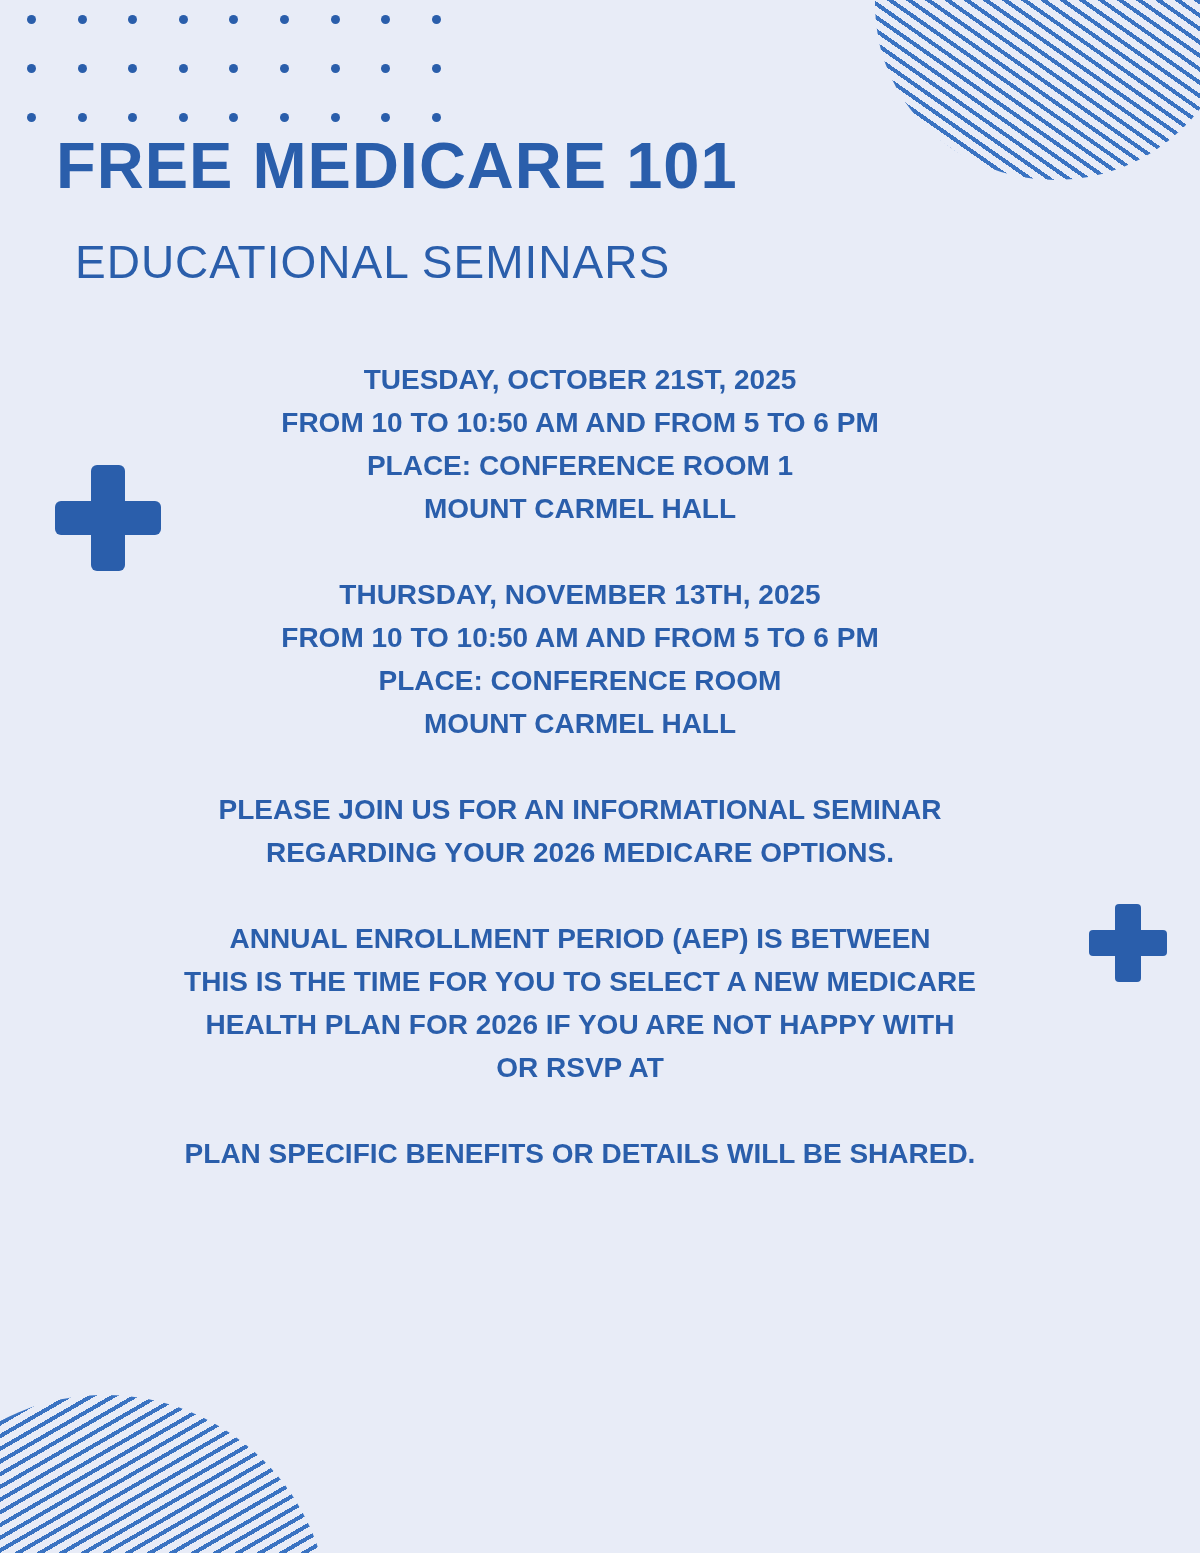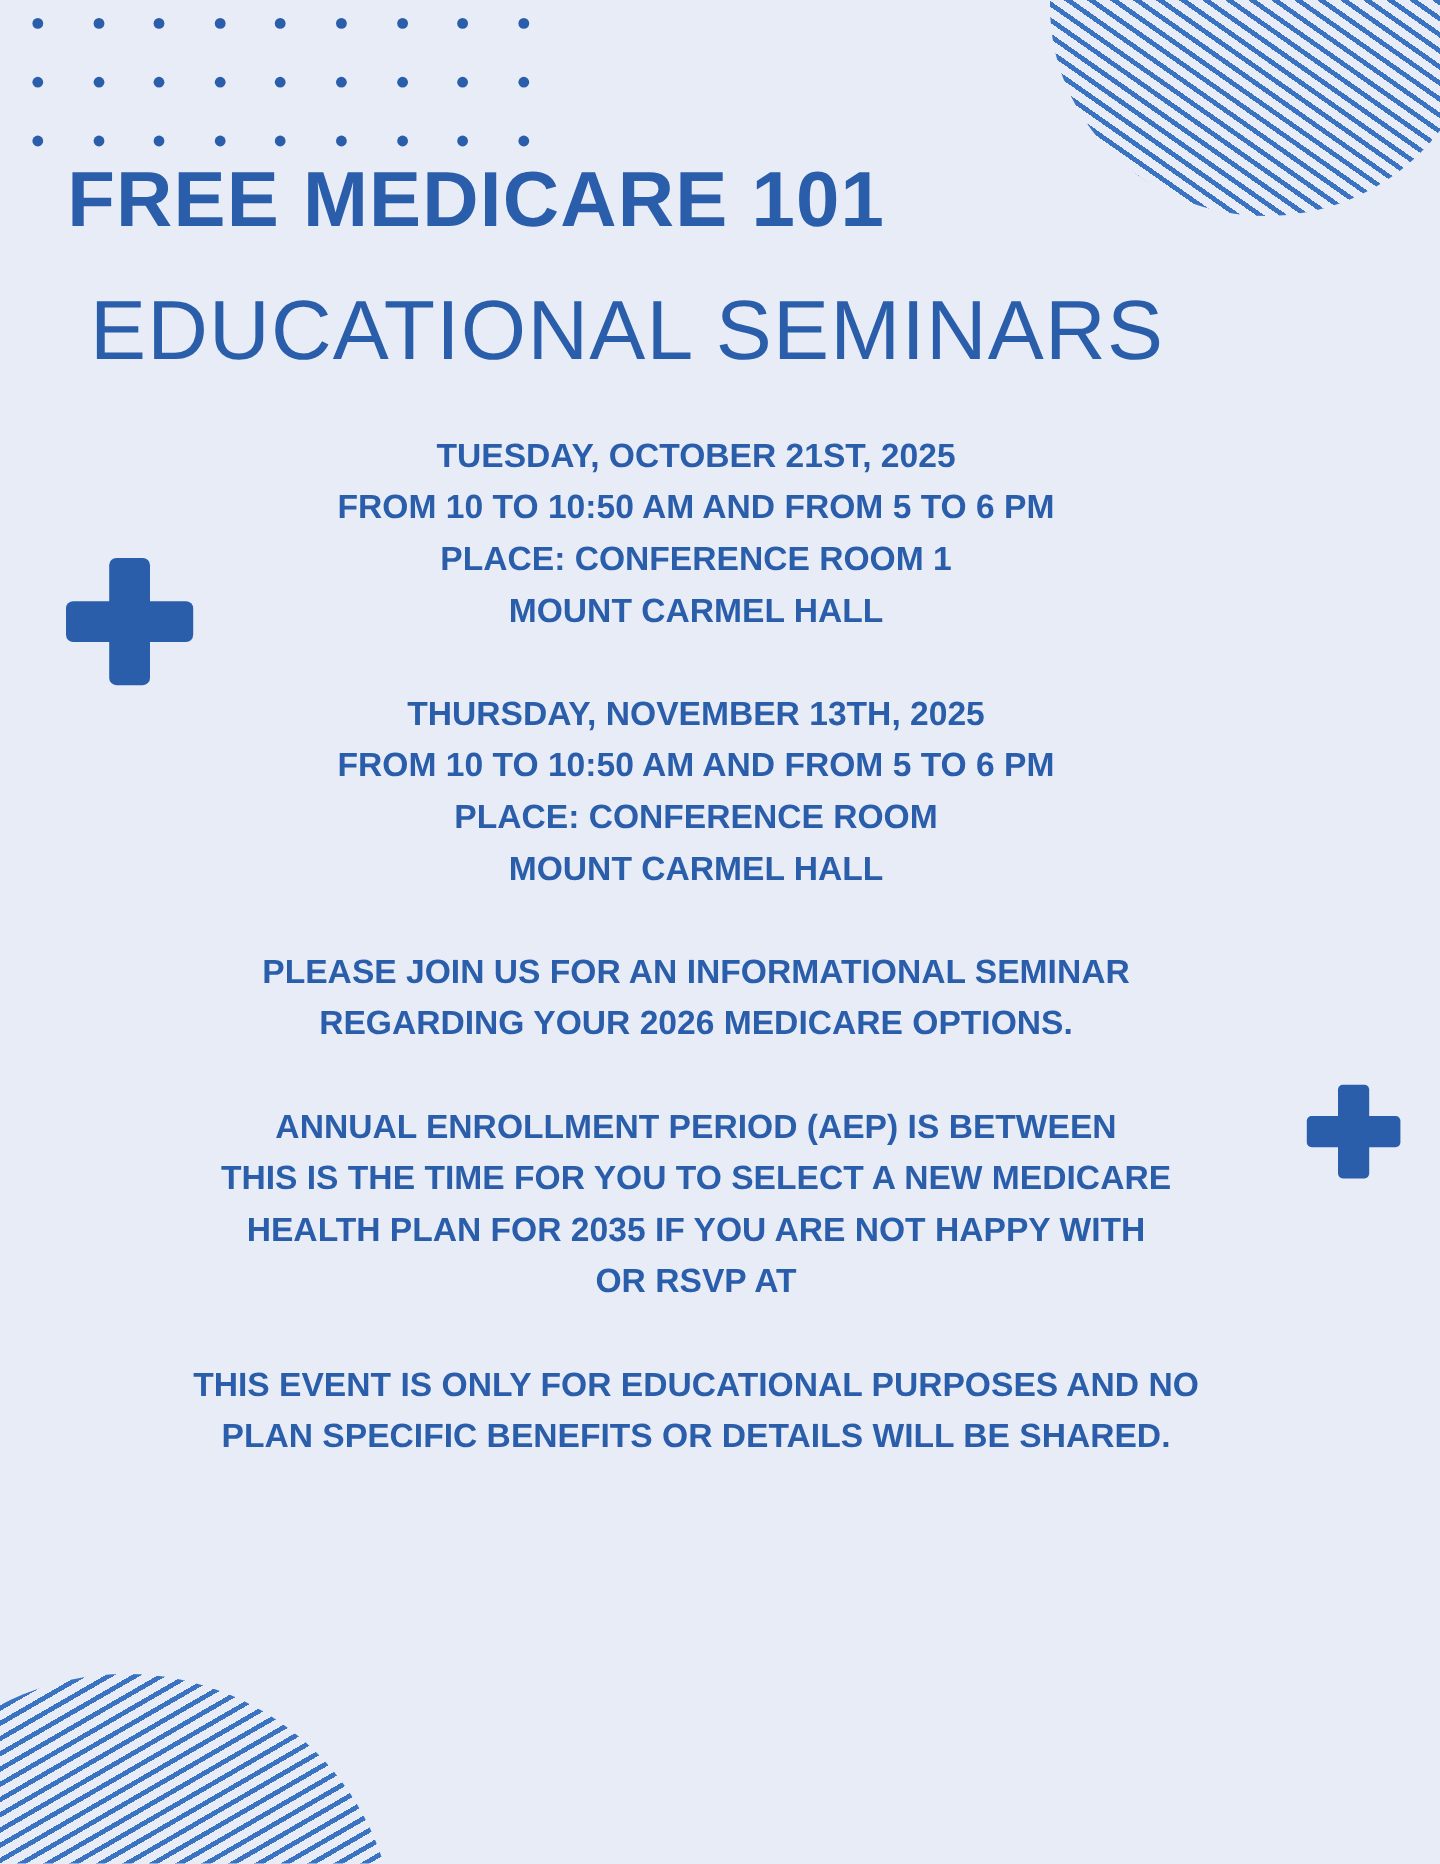--- a/index.html
+++ b/index.html
@@ -9,21 +9,21 @@
     font-family:"Liberation Sans", sans-serif;
     color:#2a5eab;
   }
   .dots { position:absolute; left:27px; top:15px; width:410px; height:100px; }
   .dot { position:absolute; width:9px; height:9px; border-radius:50%; background:#2a5eab; }
   .stripes-tr { position:absolute; left:875px; top:-170px; width:360px; height:350px; border-radius:50%;
     background:repeating-linear-gradient(35deg, #3a73c2 0 4px, transparent 4px 11px); }
   .stripes-bl { position:absolute; left:-120px; top:1395px; width:450px; height:450px; border-radius:50%;
     background:repeating-linear-gradient(-30deg, #3a73c2 0 4px, transparent 4px 11px); }
   .title1 { position:absolute; left:56px; top:128px; font-size:65px; font-weight:bold; letter-spacing:1px; color:#2a5eab; }
-  .title2 { position:absolute; left:75px; top:235px; font-size:70px; font-weight:normal; letter-spacing:1px; color:#2a5eab; }
+  .title2 { position:absolute; left:75px; top:235px; font-size:46px; font-weight:normal; letter-spacing:1px; color:#2a5eab; }
   .plus { position:absolute; }
   .plus .h, .plus .v { position:absolute; background:#2a5eab; border-radius:6px; }
   .content { position:absolute; left:0; top:358px; width:1160px; text-align:center; font-weight:bold; font-size:28px; line-height:43px; color:#2a5eab; }
   .block { margin:0 0 43px 0; }
   .line { display:block; }
 </style>
 </head>
 <body>
 
 <div class="dots" id="dots">
@@ -83,20 +83,19 @@
     <span class="line">PLACE: CONFERENCE ROOM</span>
     <span class="line">MOUNT CARMEL HALL</span>
   </div>
   <div class="block">
     <span class="line">PLEASE JOIN US FOR AN INFORMATIONAL SEMINAR</span>
     <span class="line">REGARDING YOUR 2026 MEDICARE OPTIONS.</span>
   </div>
   <div class="block">
     <span class="line">ANNUAL ENROLLMENT PERIOD (AEP) IS BETWEEN</span>
     <span class="line">THIS IS THE TIME FOR YOU TO SELECT A NEW MEDICARE</span>
-    <span class="line">HEALTH PLAN FOR 2035 IF YOU ARE NOT HAPPY WITH</span>
+    <span class="line">HEALTH PLAN FOR 2026 IF YOU ARE NOT HAPPY WITH</span>
     <span class="line">OR RSVP AT</span>
   </div>
   <div class="block">
-    <span class="line">THIS EVENT IS ONLY FOR EDUCATIONAL PURPOSES AND NO</span>
     <span class="line">PLAN SPECIFIC BENEFITS OR DETAILS WILL BE SHARED.</span>
   </div>
 </div>
 
 </body></html>

